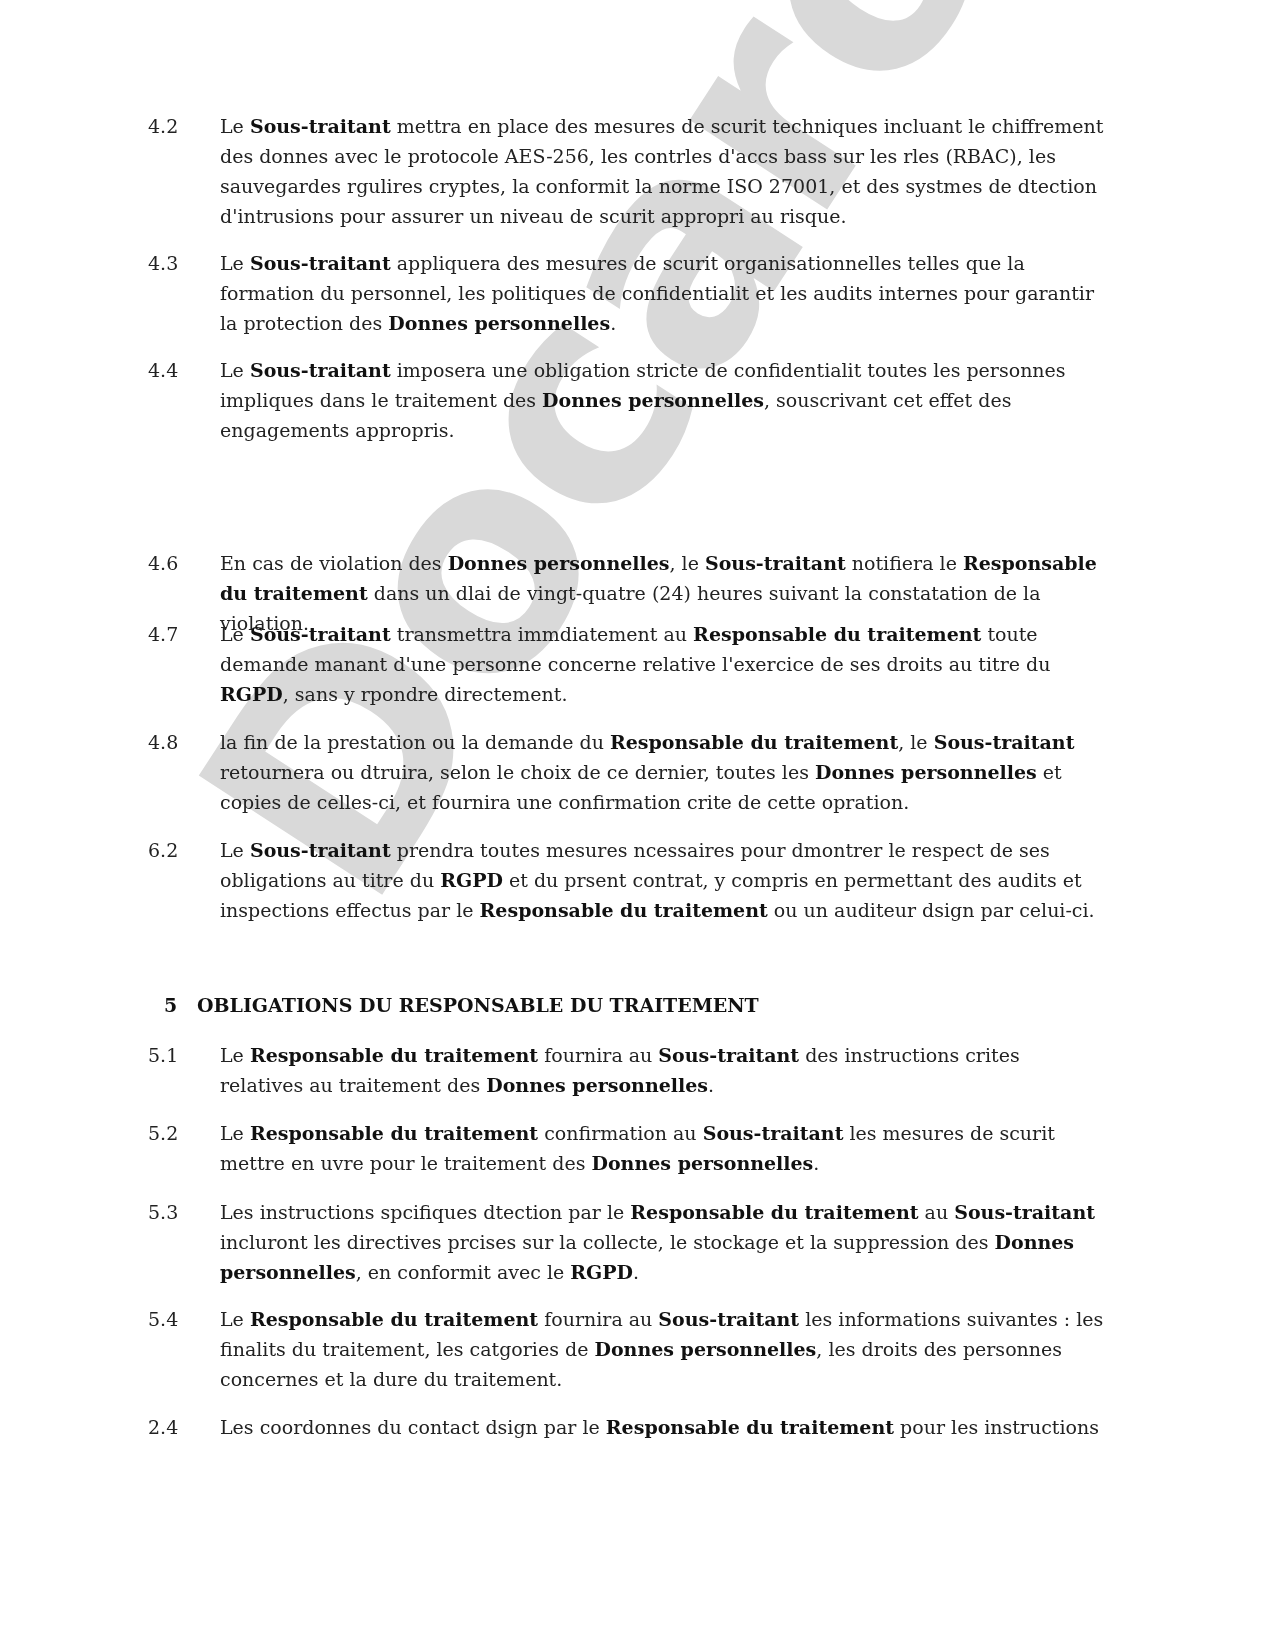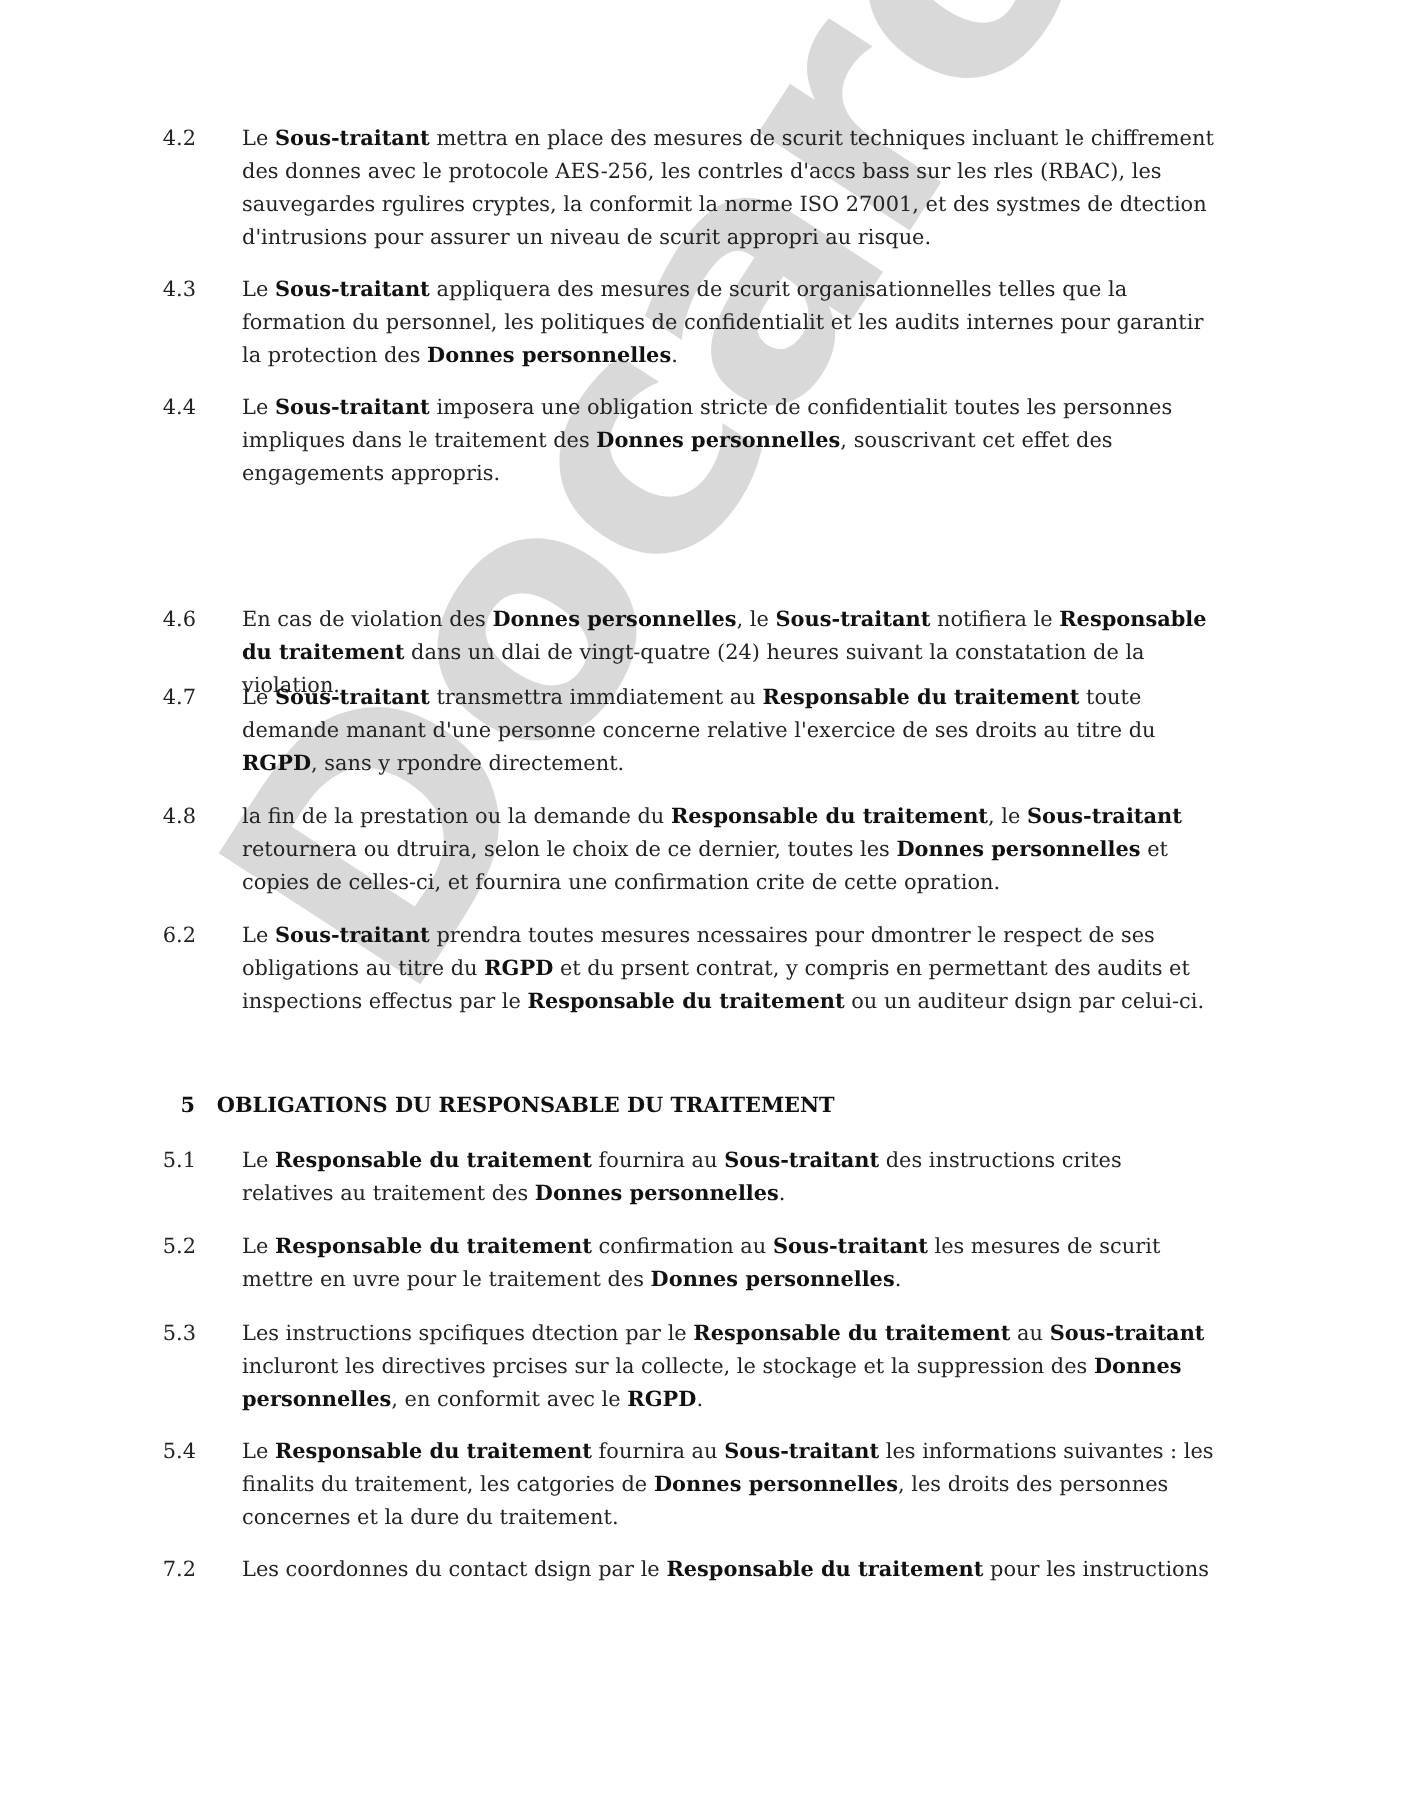--- a/index.html
+++ b/index.html
@@ -97,17 +97,17 @@
     <span class="num">5.3</span>
     <span class="text"><span>Les instructions spcifiques dtection par le </span><b>Responsable du traitement</b><span> au </span><b>Sous-traitant</b><span> incluront les directives prcises sur la collecte, le stockage et la suppression des </span><b>Donnes personnelles</b><span>, en conformit avec le </span><b>RGPD</b><span>.</span></span>
   </div>
 
   <div class="clause" style="top:1304px">
     <span class="num">5.4</span>
     <span class="text"><span>Le </span><b>Responsable du traitement</b><span> fournira au </span><b>Sous-traitant</b><span> les informations suivantes : les finalits du traitement, les catgories de </span><b>Donnes personnelles</b><span>, les droits des personnes concernes et la dure du traitement.</span></span>
   </div>
 
   <div class="clause" style="top:1412px">
-    <span class="num">7.2</span>
+    <span class="num">2.4</span>
     <span class="text"><span>Les coordonnes du contact dsign par le </span><b>Responsable du traitement</b><span> pour les instructions</span></span>
   </div>
 
 </div>
 
 </body></html>

